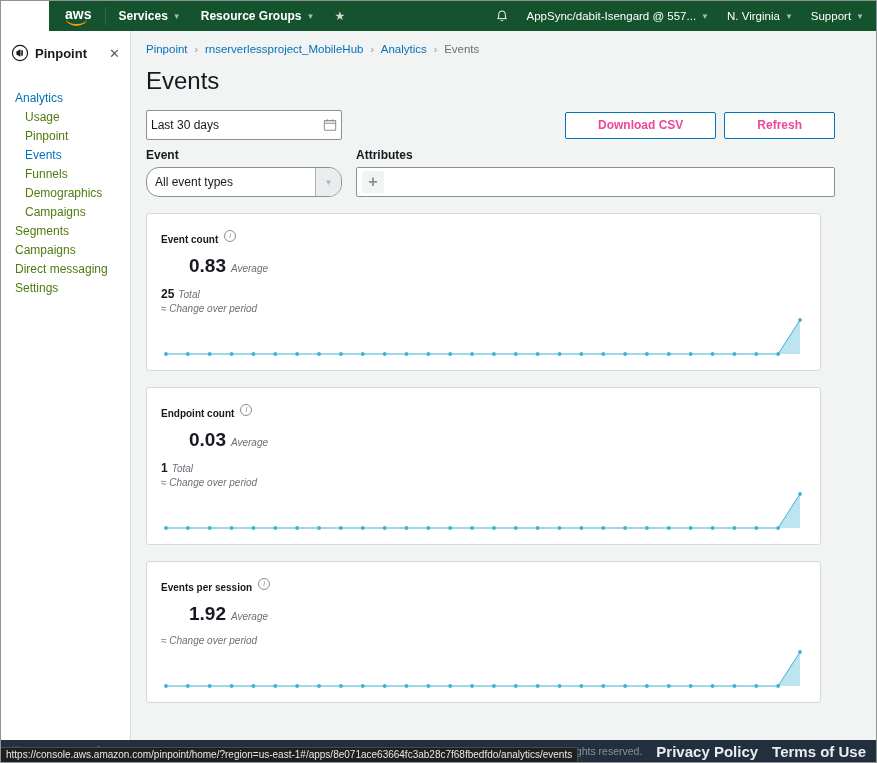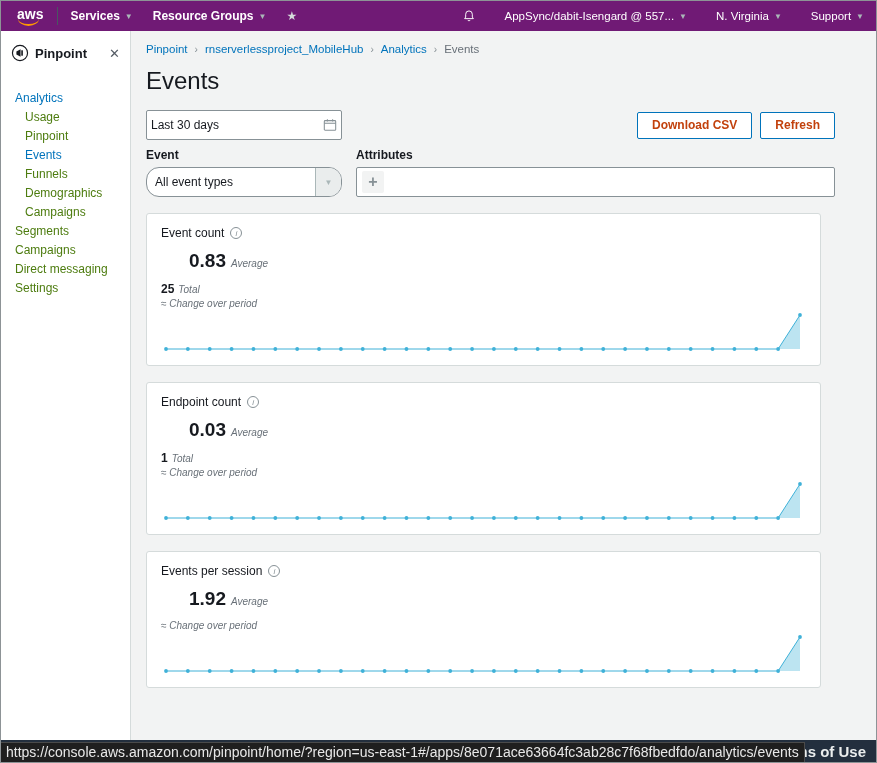--- a/index.html
+++ b/index.html
@@ -1,29 +1,29 @@
 <!DOCTYPE html>
 <html><head>
 <meta charset="utf-8">
 <style>
   * { margin:0; padding:0; box-sizing:border-box; }
   html,body { width:877px; height:763px; }
   body { font-family:"Liberation Sans","DejaVu Sans",sans-serif; font-size:12px; color:#16191f; background:#fff; }
   .screen { position:relative; width:877px; height:763px; border:1px solid #8d9396; display:flex; flex-direction:column; overflow:hidden; background:#fff; }
 
   
-  .topbar { height:30px; background:#701a75; display:flex; align-items:center; padding:0 12px; color:#fff; flex:0 0 auto; }
+  .topbar { height:30px; background:#14532d; display:flex; align-items:center; padding:0 12px; color:#fff; flex:0 0 auto;margin-left:48px; }
   .aws-logo { position:relative; color:#fff; font-weight:bold; font-size:14px; padding:0 12px 5px 4px; cursor:pointer; }
   .aws-logo::after { content:""; position:absolute; left:5px; bottom:1px; width:21px; height:6px;
     border-bottom:2px solid #ff9900; border-radius:0 0 55% 55% / 0 0 100% 100%; }
   .tb-sep { width:1px; height:18px; background:#4a5562; margin:0 12px 0 2px; }
   .tb-item { display:flex; align-items:center; gap:5px; color:#fff; font-size:12px; margin-right:20px; cursor:pointer; white-space:nowrap; }
   .caret { font-size:8px; color:#aab7b8; }
   .tb-star { color:#d5dbdb; font-size:12px; cursor:pointer; margin-right:20px; }
-  .tb-right { margin-left:auto; display:flex; align-items:center; gap:29px; }
+  .tb-right { margin-left:auto; display:flex; align-items:center; gap:18px; }
   .tb-right .tb-item { margin-right:0; font-size:11.5px; }
 
   
   .body-row { flex:1; display:flex; min-height:0; }
 
   
   .sidebar { width:130px; background:#fff; border-right:1px solid #d5dbdb; display:flex; flex-direction:column; flex:0 0 auto; }
   .sb-header { display:flex; align-items:center; gap:6px; padding:13px 10px 10px; }
   .sb-title { font-weight:bold; font-size:13px; flex:1; }
   .sb-close { color:#545b64; font-size:13px; cursor:pointer; line-height:1; }
@@ -39,55 +39,55 @@
   .breadcrumb a { color:#0073bb; text-decoration:none; cursor:pointer; }
   .breadcrumb .current { color:#687078; }
   .bc-sep { color:#879196; font-size:10px; }
   .page-title { font-size:24px; font-weight:500; margin:12px 0 15px; color:#16191f; }
 
   .controls-row { display:flex; align-items:center; }
   .date-box { width:196px; height:30px; background:#fff; border:1px solid #879196; border-radius:2px;
     display:flex; align-items:center; padding:0 4px; font-size:12px; cursor:pointer; }
   .date-box .val { flex:1; }
   .btns { margin-left:auto; display:flex; gap:8px; }
-  .btn { height:27px; padding:0 14px; border:1px solid #0073bb; color:#c2410c; font-weight:bold; font-size:12px;
+  .btn { height:27px; padding:0 32px; border:1px solid #0073bb; color:#ec4899; font-weight:bold; font-size:12px;
     background:#fff; border-radius:2px; display:flex; align-items:center; cursor:pointer; white-space:nowrap; }
 
   .filter-row { display:flex; gap:14px; margin-top:8px; }
   .f-label { font-weight:bold; font-size:12px; margin-bottom:5px; }
   .event-col { width:196px; flex:0 0 auto; }
   .attr-col { flex:1; }
   .select-box { height:30px; background:#fff; border:1px solid #879196; border-radius:13px; display:flex; align-items:stretch; overflow:hidden; cursor:pointer; }
   .select-box .val { flex:1; display:flex; align-items:center; padding:0 8px; }
   .caret-seg { width:26px; background:#eaeded; border-left:1px solid #aab7b8; display:flex; align-items:center; justify-content:center; color:#545b64; font-size:9px; }
   .attr-box { height:30px; background:#fff; border:1px solid #879196; border-radius:2px; display:flex; align-items:center; padding:0 5px; cursor:text; }
   .plus-icon { color:#879196; font-size:16px; font-weight:bold; width:22px; height:22px; display:flex; align-items:center; justify-content:center; background:#f2f3f3; border-radius:2px; cursor:pointer; }
 
   
   .card { background:#fff; border:1px solid #d5dbdb; border-radius:3px; margin-top:16px; margin-right:14px; padding:12px 14px 8px; }
   .card-title-row { display:flex; align-items:center; gap:6px; margin-bottom:10px; }
-  .card-title { font-weight:normal; font-size:12px; }
+  .card-title { font-weight:bold; font-size:10px;margin-top:8px; }
   .info-icon { width:12px; height:12px; border:1px solid #879196; border-radius:50%; color:#879196; font-size:8px;
     display:flex; align-items:center; justify-content:center; font-style:italic; cursor:pointer; flex:0 0 auto; }
   .avg-row { display:flex; align-items:baseline; gap:5px; margin-bottom:10px;margin-left:28px; }
   .avg-num { font-size:19px; font-weight:bold; }
   .small-ital { font-size:10px; font-style:italic; color:#687078; }
   .total-row { display:flex; align-items:baseline; gap:4px; margin-bottom:2px; }
   .total-num { font-size:12px; font-weight:bold; }
   .change-row { font-size:10px; font-style:italic; color:#687078; }
   .chart { display:block; width:100%; height:46px; margin-top:2px; }
 
   
   .footer { height:22px; background:#232f3e; display:flex; align-items:center; padding:0 10px; font-size:11px; flex:0 0 auto; gap:18px; }
   .ft-item { display:flex; align-items:center; gap:5px; color:#d5dbdb; cursor:pointer; white-space:nowrap; }
   .ft-right { margin-left:auto; display:flex; align-items:center; gap:14px; }
   .ft-copy { color:#879196; font-size:10.5px; white-space:nowrap; }
   .ft-link { color:#eaeded; font-weight:bold; font-size:15px; cursor:pointer; white-space:nowrap; }
 
-  .status-url { position:absolute; left:0; bottom:0; background:#1f1f1f; color:#e8e8e8; font-size:14px;
+  .status-url { position:absolute; left:0; bottom:0; background:#1f1f1f; color:#e8e8e8; font-size:10px;
     padding:1px 5px 2px; border:1px solid #4a4a4a; border-left:none; border-bottom:none; white-space:nowrap; z-index:5;text-align:right; }
   .icon-svg { display:block; }
 </style>
 </head>
 <body>
 
 <div class="screen">
 
   <header class="topbar">
     <span class="aws-logo">aws</span>

